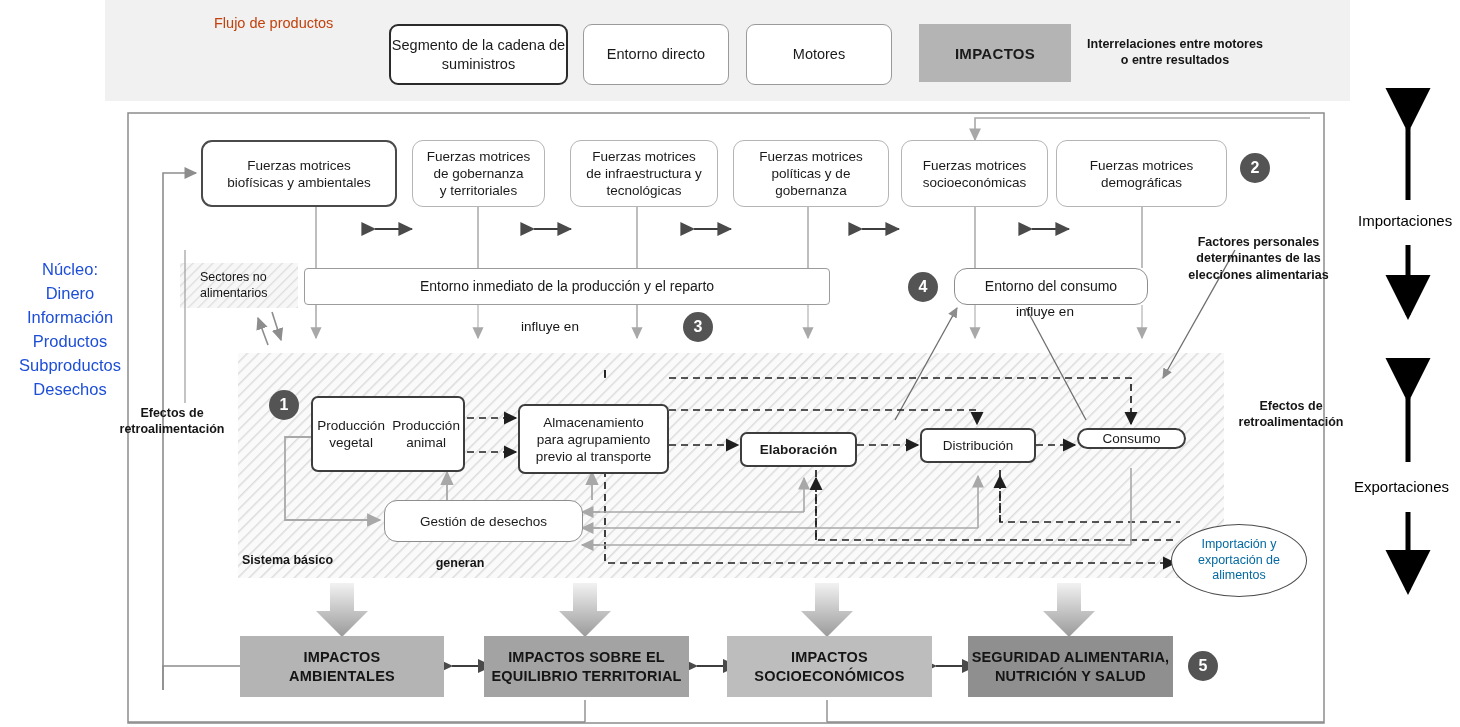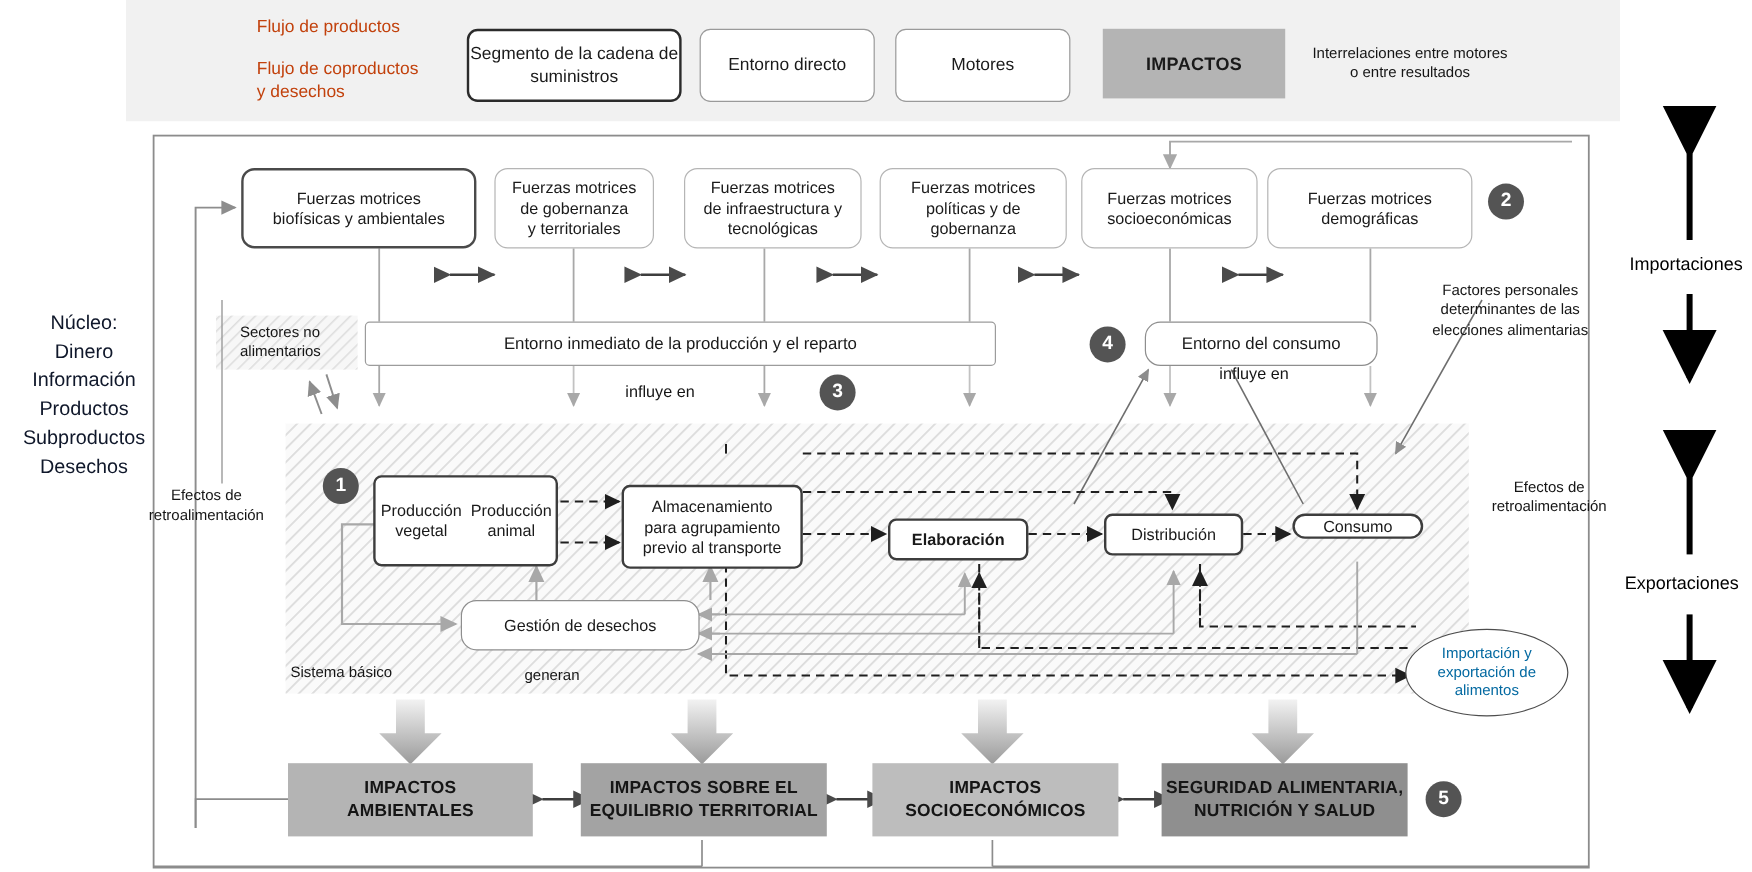--- a/index.html
+++ b/index.html
@@ -63,24 +63,24 @@
   
   .badge{
     width:30px;height:30px;border-radius:50%;
     background:#545454;color:#ffffff;
     display:flex;align-items:center;justify-content:center;
     font-size:16px;font-weight:bold;
   }
 
   
   .lbl{font-size:13.5px;color:#151515;line-height:1.3;text-align:center;}
-  .lbl.small{font-size:12.5px;}
+  .lbl.small{font-size:12.5px;font-weight:bold;}
   .lbl.left{text-align:left;}
 
-  .core-label{font-size:16.5px;color:#0f172a;line-height:1.45;text-align:center;}
+  .core-label{font-size:16.5px;color:#1d4ed8;line-height:1.45;text-align:center;}
 
   .hatch-note{font-size:12.5px;color:#151515;line-height:1.25;text-align:left;}
 
   .ellipse-node{
     border:1.5px solid #4d4d4d;border-radius:50%;
     background:#ffffff;
     display:flex;align-items:center;justify-content:center;text-align:center;
     font-size:12.5px;line-height:1.25;color:#0369a1;
   }
   .side-label{font-size:15px;color:#000000;}
@@ -248,24 +248,20 @@
     <g stroke="#1f1f1f" stroke-width="2">
       <line x1="373" y1="444" x2="373" y2="424" marker-end="url(#mk-dark)"></line>
       <line x1="399" y1="424" x2="399" y2="444" marker-end="url(#mk-dark)"></line>
     </g>
   </svg>
 
   <div class="abs legend-band"></div>
 
   <div class="abs legend-text" style="left:214px;top:14px;width:160px;">Flujo de productos</div>
 
-  <div class="abs legend-text" style="left:214px;top:49px;width:170px;">
-    <div>Flujo de coproductos</div>
-    <div>y desechos</div>
-  </div>
 
   <div class="abs legend-box" style="left:389px;top:24px;width:179px;height:61px;">
     <div>
       <div>Segmento de la cadena de</div>
       <div>suministros</div>
     </div>
   </div>
 
   <div class="abs legend-box thin" style="left:583px;top:24px;width:146px;height:61px;">
     <span>Entorno directo</span>

